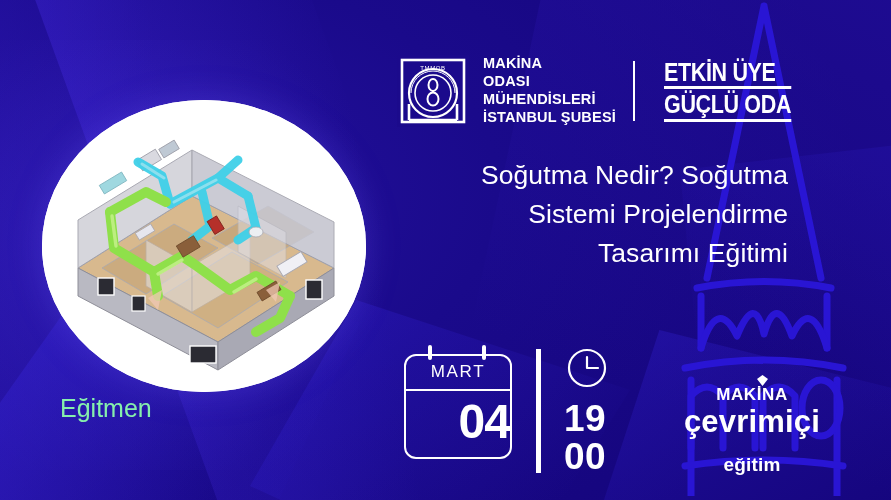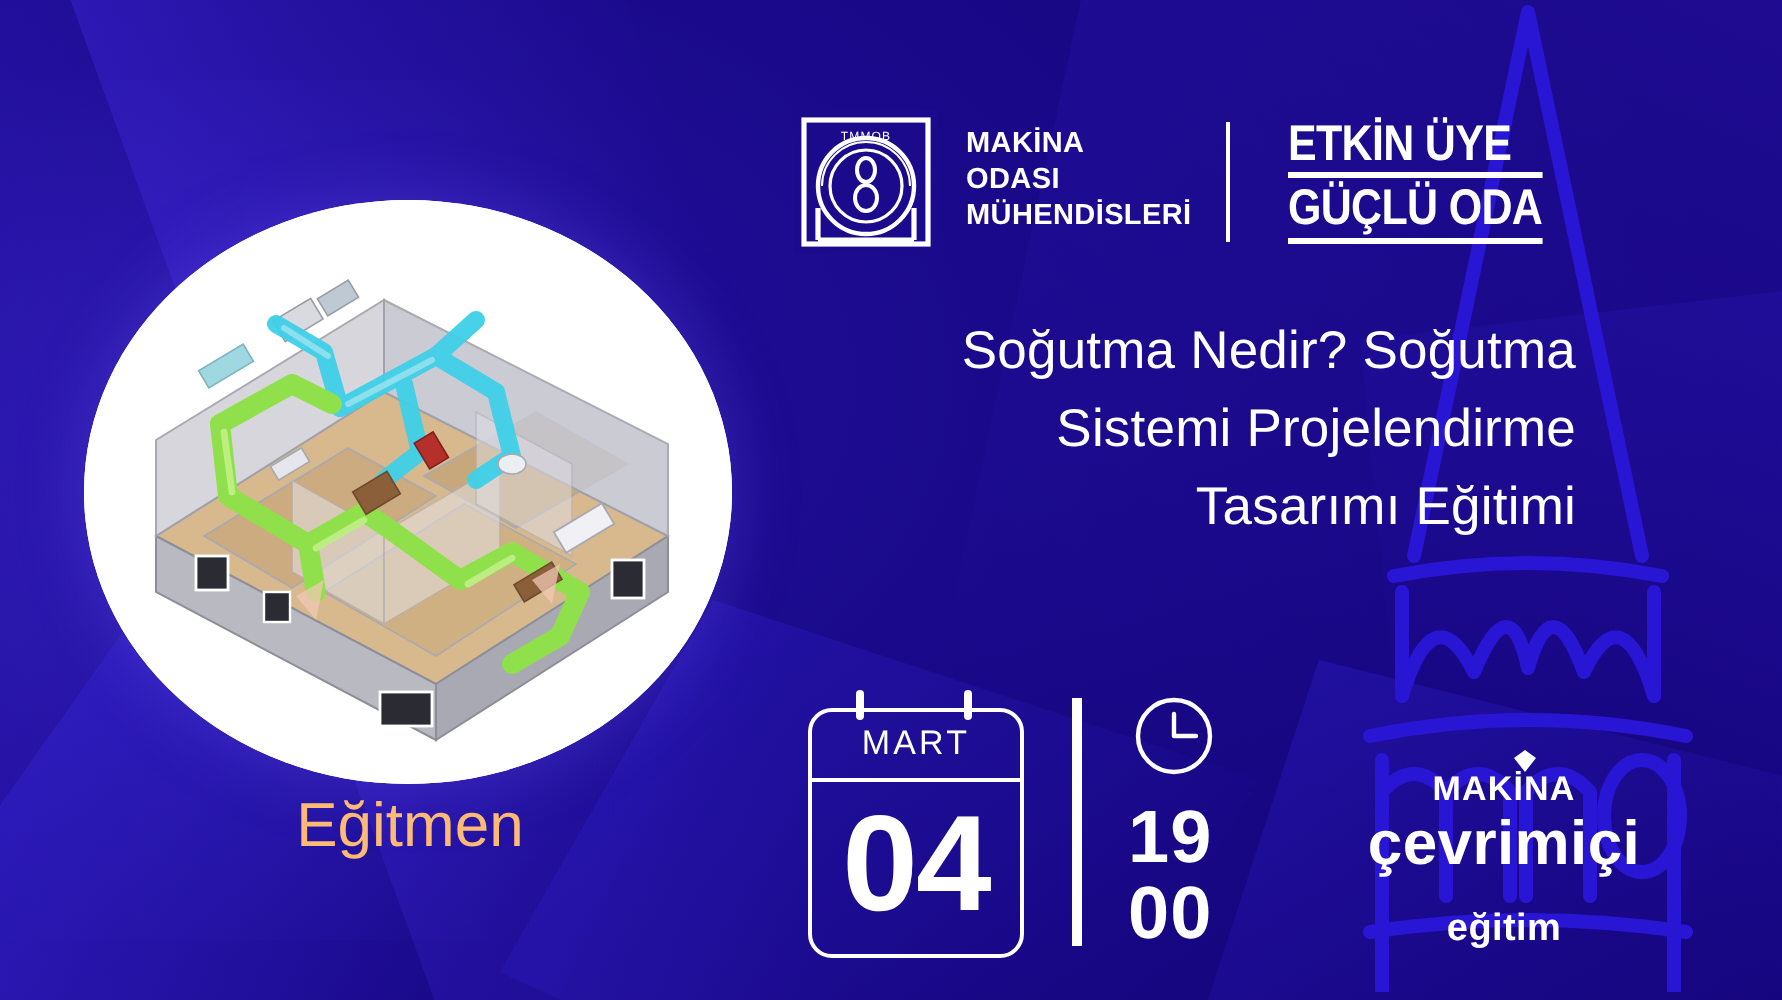--- a/index.html
+++ b/index.html
@@ -195,23 +195,23 @@
   .cal-month {
     text-align: center;
     color: #ffffff;
     font-size: 17px;
     font-weight: 400;
     letter-spacing: 1.6px;
     padding: 6px 0 7px;
     border-bottom: 2.5px solid #ffffff;
   }
   .cal-day {
-    text-align: center;
-    color: #ffffff;
-    font-size: 68px;
+    text-align: right;
+    color: #ffffff;
+    font-size: 48px;
     font-weight: 700;
     letter-spacing: -1px;
     line-height: 1;
     padding: 7px 0 11px;
   }
   .dot-divider {
     width: 6px;
     margin: 4px 22px 0 24px;
     height: 124px;
     background-image: linear-gradient(#ffffff 0 0);
@@ -231,23 +231,22 @@
     line-height: 1.02;
     letter-spacing: 0.5px;
   }
 
   
   .instructor {
     position: absolute;
     left: 60px;
     top: 392px;
     width: 290px;
-    text-align: center;
-    color: #fdba74;
-    font-size: 31px;
+    color: #86efac;
+    font-size: 25px;
     font-weight: 400;
     line-height: 1.33;
   }
   .instructor .nm { display: block; }
 
   
   .brand {
     position: absolute;
     right: 56px;
     bottom: 24px;
@@ -398,20 +397,21 @@
         <ellipse cx="37" cy="31" rx="4.5" ry="6"></ellipse>
         <ellipse cx="37" cy="45" rx="5.5" ry="6.5"></ellipse>
         <path d="M37 37 L37 39"></path>
       </g>
       <text x="37" y="16" fill="#ffffff" font-size="6" font-family="Liberation Sans, sans-serif" text-anchor="middle" letter-spacing="0.6">TMMOB</text>
     </svg>
     <div class="mmo-words">
       <div>MAKİNA</div>
       <div>ODASI</div>
       <div>MÜHENDİSLERİ</div>
+      <div>İSTANBUL ŞUBESİ</div>
     </div>
     <div class="divider-v"></div>
     <div class="slogan">
       <span>ETKİN ÜYE</span>
       <span>GÜÇLÜ ODA</span>
     </div>
   </div>
 
   <div class="title">
     <span class="line">Soğutma Nedir? Soğutma</span>

